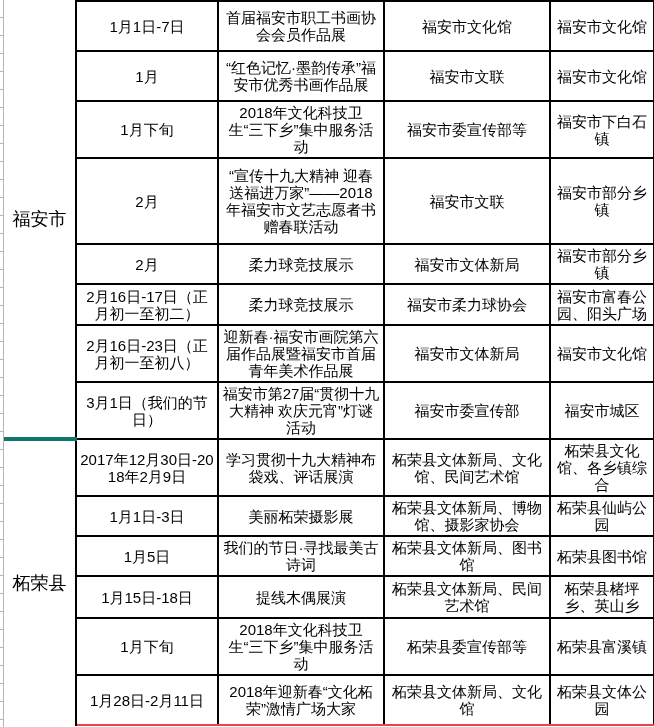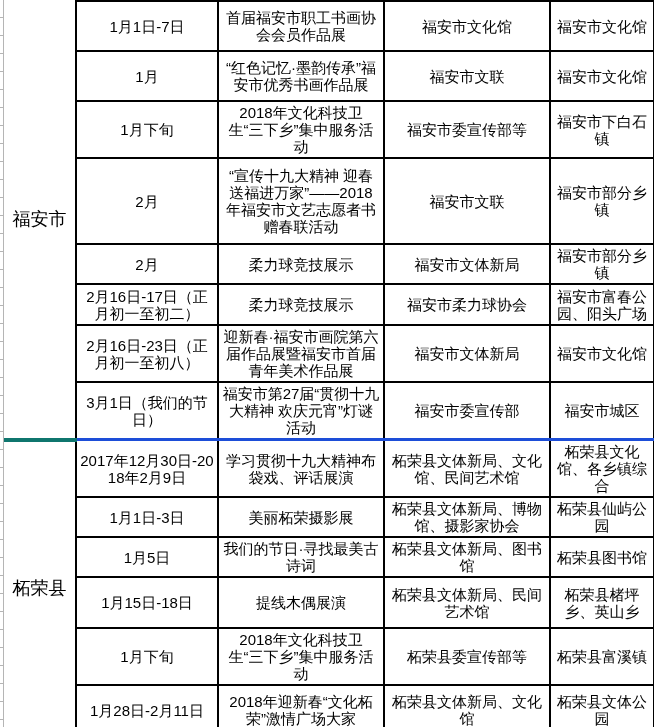--- a/index.html
+++ b/index.html
@@ -42,25 +42,25 @@
     overflow:hidden;
     word-break:break-all;
   }
   td.region{
     border-top:none;
     border-left:none;
     border-bottom:none;
     font-size:18px;
   }
   td.region.sec2{border-top:4px solid #0f766e;}
-  tr.sec2-first > td{border-top:3px solid #1d4ed8;}
-  tr.last > td{border-bottom:2px solid #4d7c0f;}
+  tr.sec2-first > td{border-top:1px solid #1d4ed8;}
+  tr.last > td{border-bottom:2px solid #ef4444;}
   
   tr.h54{height:50px;} tr.h53{height:41px;} tr.h90{height:86px;}
-  tr.h39{height:35px;} tr.h55{height:51px;} tr.h52{height:48px;}
+  tr.h39{height:35px;} tr.h55{height:42px;} tr.h52{height:48px;}
   tr.h37{height:33px;} tr.h35{height:31px;}
 </style>
 </head>
 <body>
 
 <div class="sheet">
   <div class="grid-strip"></div>
 
   <table class="schedule">
     <colgroup>

